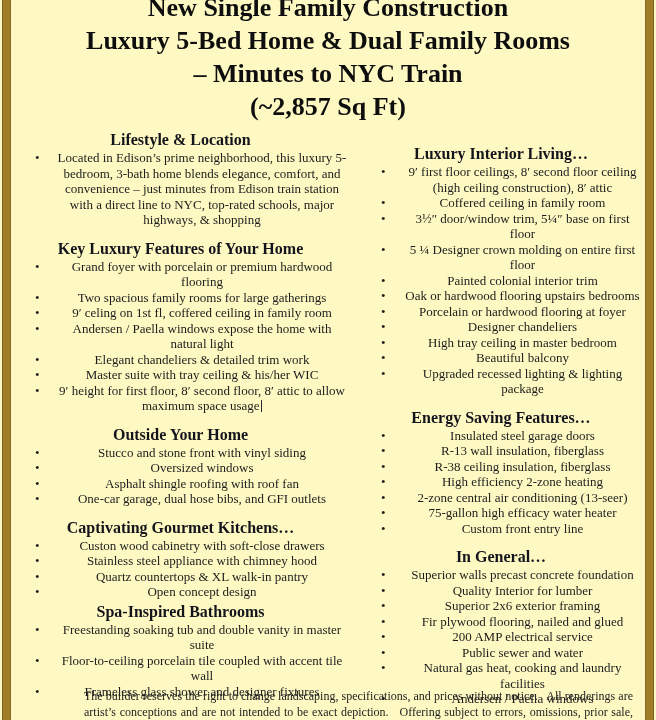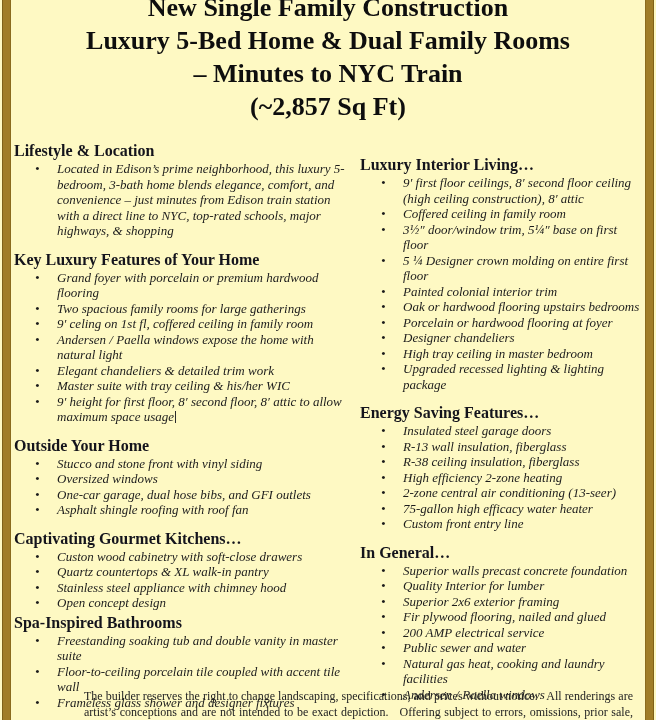--- a/index.html
+++ b/index.html
@@ -26,21 +26,21 @@
   
   .title-block {
     margin-top: -9px;
     text-align: center;
     font-weight: bold;
     font-size: 26px;
     line-height: 33px;
     color: #0e0e0e;
   }
   
-  .columns { display: flex; margin-top: 19px; }
+  .columns { display: flex; margin-top: 8px; text-align: center; }
   .col { box-sizing: border-box; }
   .col[data-col="left"]  { width: 333px; flex: none; }
   .col[data-col="right"] { flex: 1; margin-top: 14px; padding-left: 13px; }
 
   section { margin-top: 12px; }
   section:first-of-type { margin-top: 0; }
   .col[data-col="left"] section:nth-of-type(5) { margin-top: 3px; }
 
   section h2 {
     margin: 0; padding: 0;
@@ -49,21 +49,20 @@
   }
   section ul {
     list-style: none;
     margin: 2px 0 0 0;
     padding: 0 0 0 43px;
   }
   section li {
     position: relative;
     font-size: 13px;
     line-height: 15.5px;
-    font-style: italic;
   }
   section li::before {
     content: "\2022";
     position: absolute;
     left: -22px; top: 0;
     font-size: 13px;
   }
   .caret {
     display: inline-block;
     width: 1.5px; height: 12px;
@@ -115,30 +114,30 @@
               <li><span>Elegant chandeliers &amp; detailed trim work</span></li>
               <li><span>Master suite with tray ceiling &amp; his/her WIC</span></li>
               <li><span>9′ height for first floor, 8′ second floor, 8′ attic to allow maximum space usage</span><span class="caret"></span></li>
             </ul>
           </section>
           <section>
             <h2>Outside Your Home</h2>
             <ul>
               <li><span>Stucco and stone front with vinyl siding</span></li>
               <li><span>Oversized windows</span></li>
+              <li><span>Asphalt shingle roofing with roof fan</span></li>
               <li><span>One-car garage, dual hose bibs, and GFI outlets</span></li>
-              <li><span>Asphalt shingle roofing with roof fan</span></li>
             </ul>
           </section>
           <section>
             <h2>Captivating Gourmet Kitchens…</h2>
             <ul>
               <li><span>Custon wood cabinetry with soft-close drawers</span></li>
+              <li><span>Stainless steel appliance with chimney hood</span></li>
               <li><span>Quartz countertops &amp; XL walk-in pantry</span></li>
-              <li><span>Stainless steel appliance with chimney hood</span></li>
               <li><span>Open concept design</span></li>
             </ul>
           </section>
           <section>
             <h2>Spa-Inspired Bathrooms</h2>
             <ul>
               <li><span>Freestanding soaking tub and double vanity in master suite</span></li>
               <li><span>Floor-to-ceiling porcelain tile coupled with accent tile wall</span></li>
               <li><span>Frameless glass shower and designer fixtures</span></li>
             </ul>
@@ -150,20 +149,21 @@
             <ul>
               <li><span>9′  first floor ceilings, 8′ second floor ceiling (high ceiling construction), 8′ attic</span></li>
               <li><span>Coffered ceiling in family room</span></li>
               <li><span>3½″ door/window trim, 5¼″ base on first floor</span></li>
               <li><span>5 ¼ Designer crown molding on entire first floor</span></li>
               <li><span>Painted colonial interior trim</span></li>
               <li><span>Oak or hardwood flooring upstairs bedrooms</span></li>
               <li><span>Porcelain or hardwood flooring at foyer</span></li>
               <li><span>Designer chandeliers</span></li>
               <li><span>High tray ceiling in master bedroom</span></li>
+              <li><span>Beautiful balcony</span></li>
               <li><span>Upgraded recessed lighting &amp; lighting package</span></li>
             </ul>
           </section>
           <section>
             <h2>Energy Saving Features…</h2>
             <ul>
               <li><span>Insulated steel garage doors</span></li>
               <li><span>R-13 wall insulation, fiberglass</span></li>
               <li><span>R-38 ceiling insulation, fiberglass</span></li>
               <li><span>High efficiency 2-zone heating</span></li>

